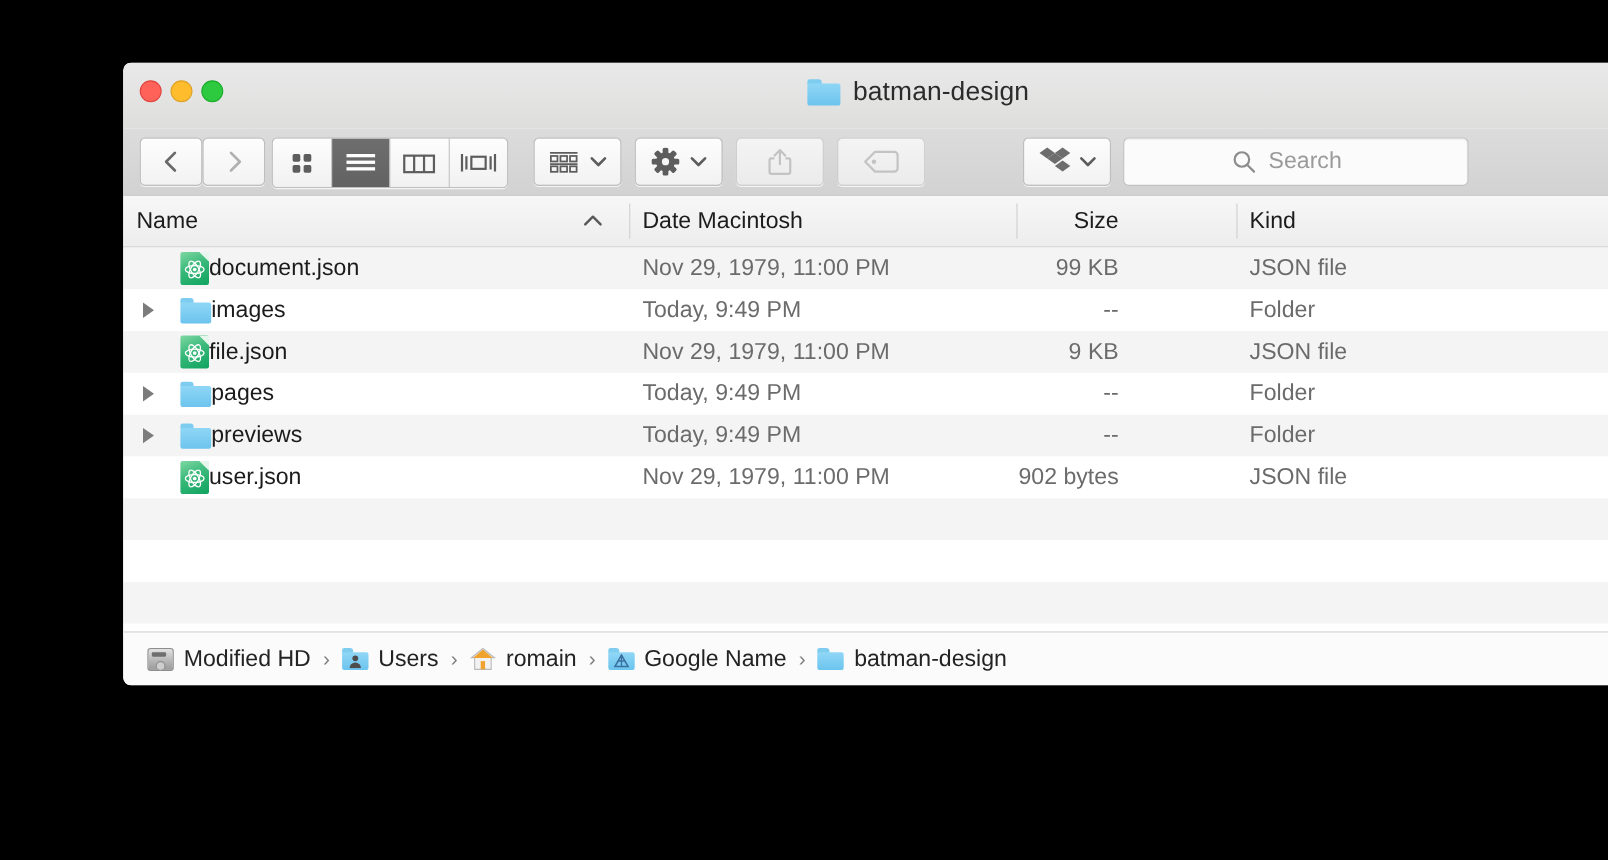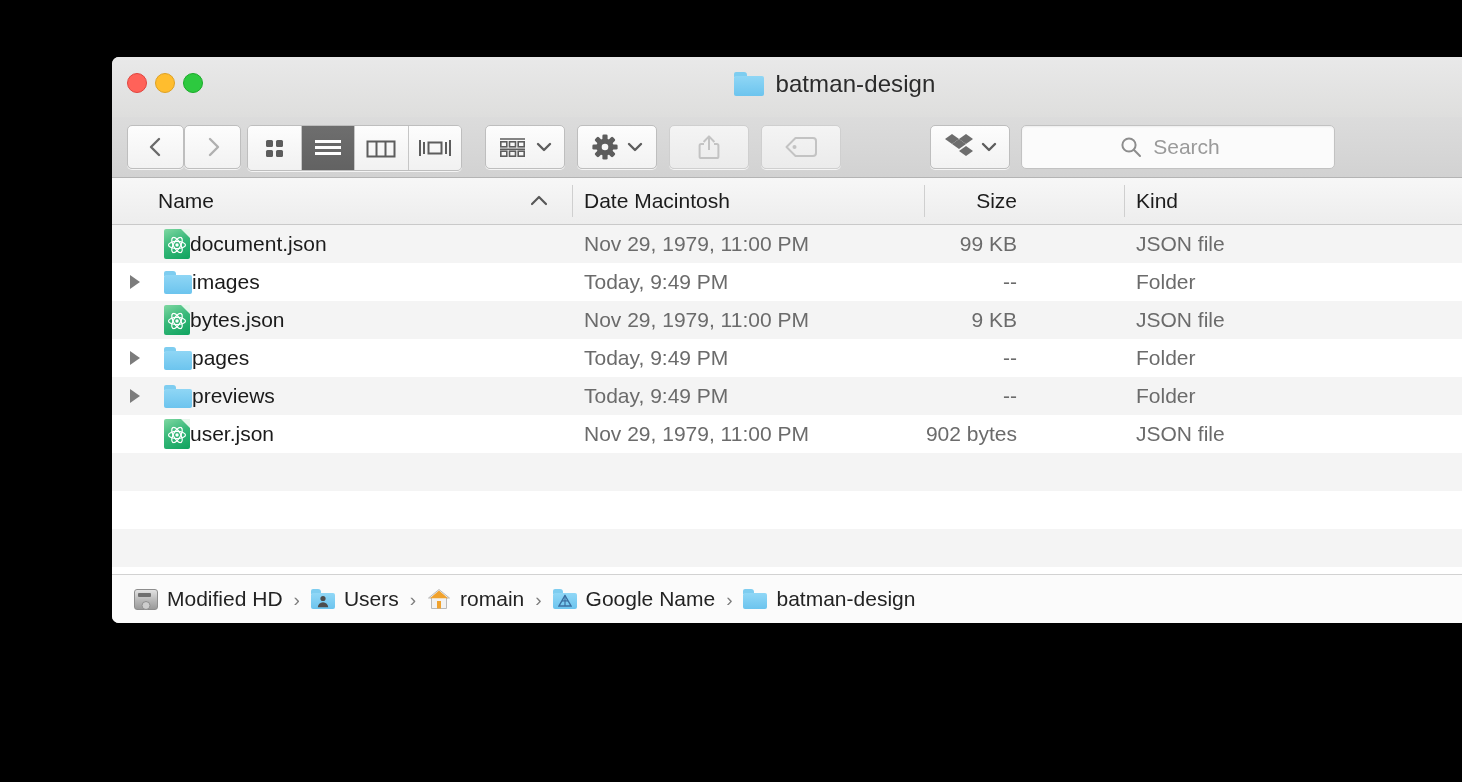--- a/index.html
+++ b/index.html
@@ -409,21 +409,21 @@
         <svg width="22" height="22" viewBox="0 0 22 22">
           <circle cx="9" cy="9" r="6.6" fill="none" stroke="#8d8d8d" stroke-width="2"></circle>
           <line x1="13.8" y1="13.8" x2="20" y2="20" stroke="#8d8d8d" stroke-width="2" stroke-linecap="round"></line>
         </svg>
         <span id="search-placeholder">Search</span>
       </span>
     </div>
   </div>
 
   <div class="col-header">
-    <div class="ch" style="left:12px;margin-left:34px;">
+    <div class="ch" style="left:12px;">
       <span>Name</span>
     </div>
     <svg class="sort-arrow" style="left:418px; top:17px;" width="18" height="11" viewBox="0 0 18 11">
       <polyline points="2,9 9,2 16,9" fill="none" stroke="#585858" stroke-width="2.2" stroke-linecap="round" stroke-linejoin="round"></polyline>
     </svg>
     <div class="col-divider" style="left:460px;"></div>
 
     <div class="ch" style="left:472px;">
       <span>Date Macintosh</span>
     </div>
@@ -480,21 +480,21 @@
             <span class="fold"></span>
             <svg class="atom" width="19" height="17" viewBox="0 0 19 17">
               <g fill="none" stroke="#ffffff" stroke-width="1.2">
                 <ellipse cx="9.5" cy="8.5" rx="8.5" ry="3.6"></ellipse>
                 <ellipse cx="9.5" cy="8.5" rx="8.5" ry="3.6" transform="rotate(60 9.5 8.5)"></ellipse>
                 <ellipse cx="9.5" cy="8.5" rx="8.5" ry="3.6" transform="rotate(120 9.5 8.5)"></ellipse>
               </g>
               <circle cx="9.5" cy="8.5" r="1.7" fill="#ffffff"></circle>
             </svg>
           </span>
-          <span>bytes.json</span>
+          <span>file.json</span>
         </div>
         <div class="cell-date">Nov 29, 1979, 11:00 PM</div>
         <div class="cell-size">9 KB</div>
         <div class="cell-kind">JSON file</div>
       </div>
       <div class="row even">
         <div class="disclosure"></div>
         <div class="cell-name">
           <span class="folder" style="width: 28px; height: 23px;">
             <span class="tab"></span>

